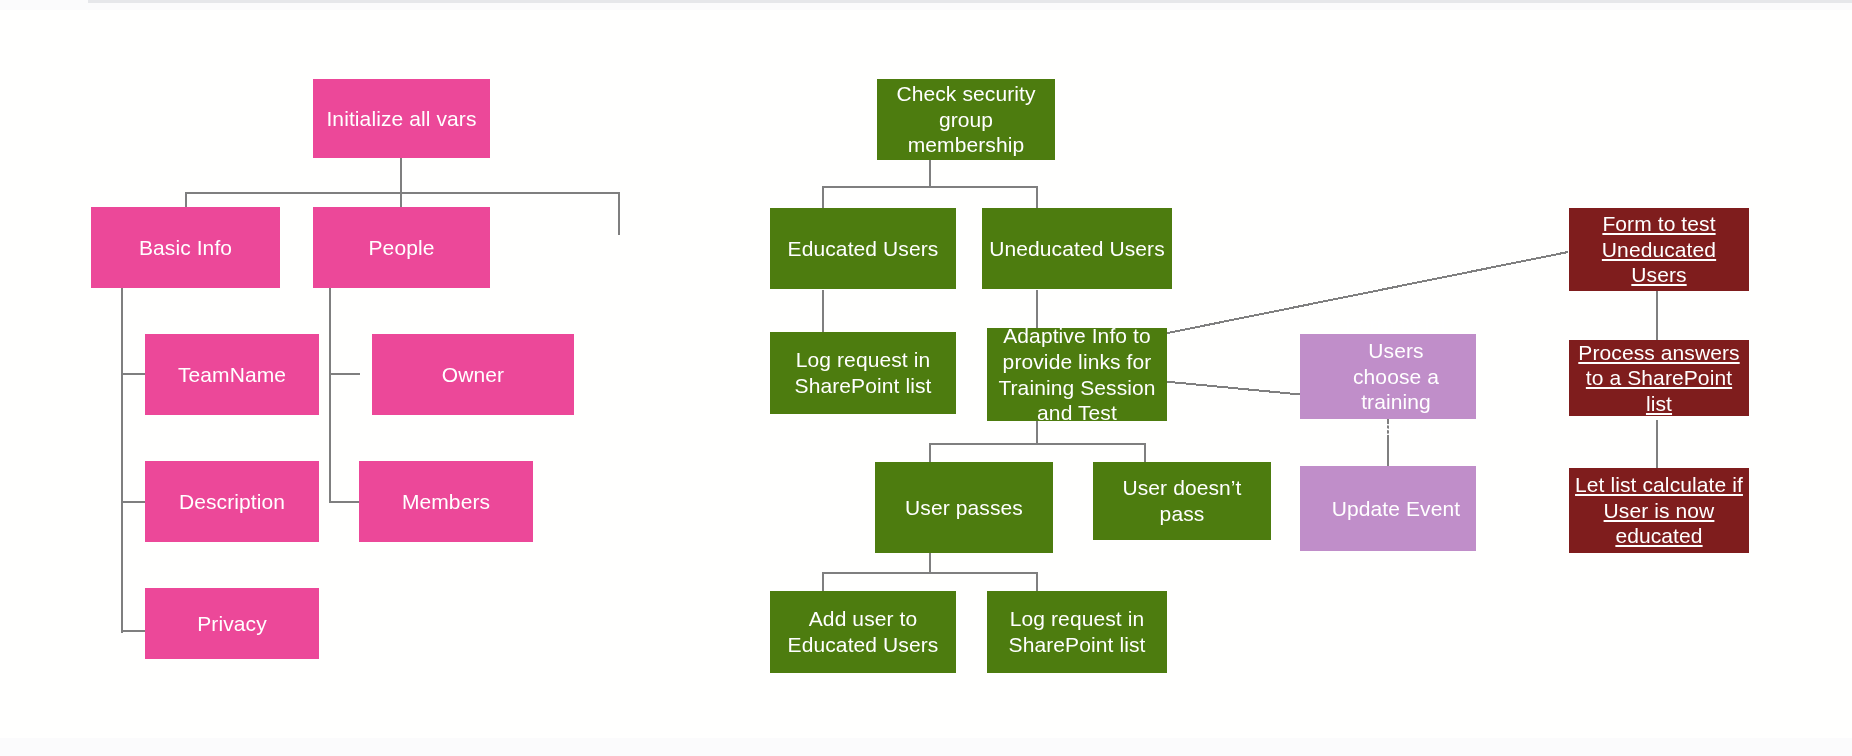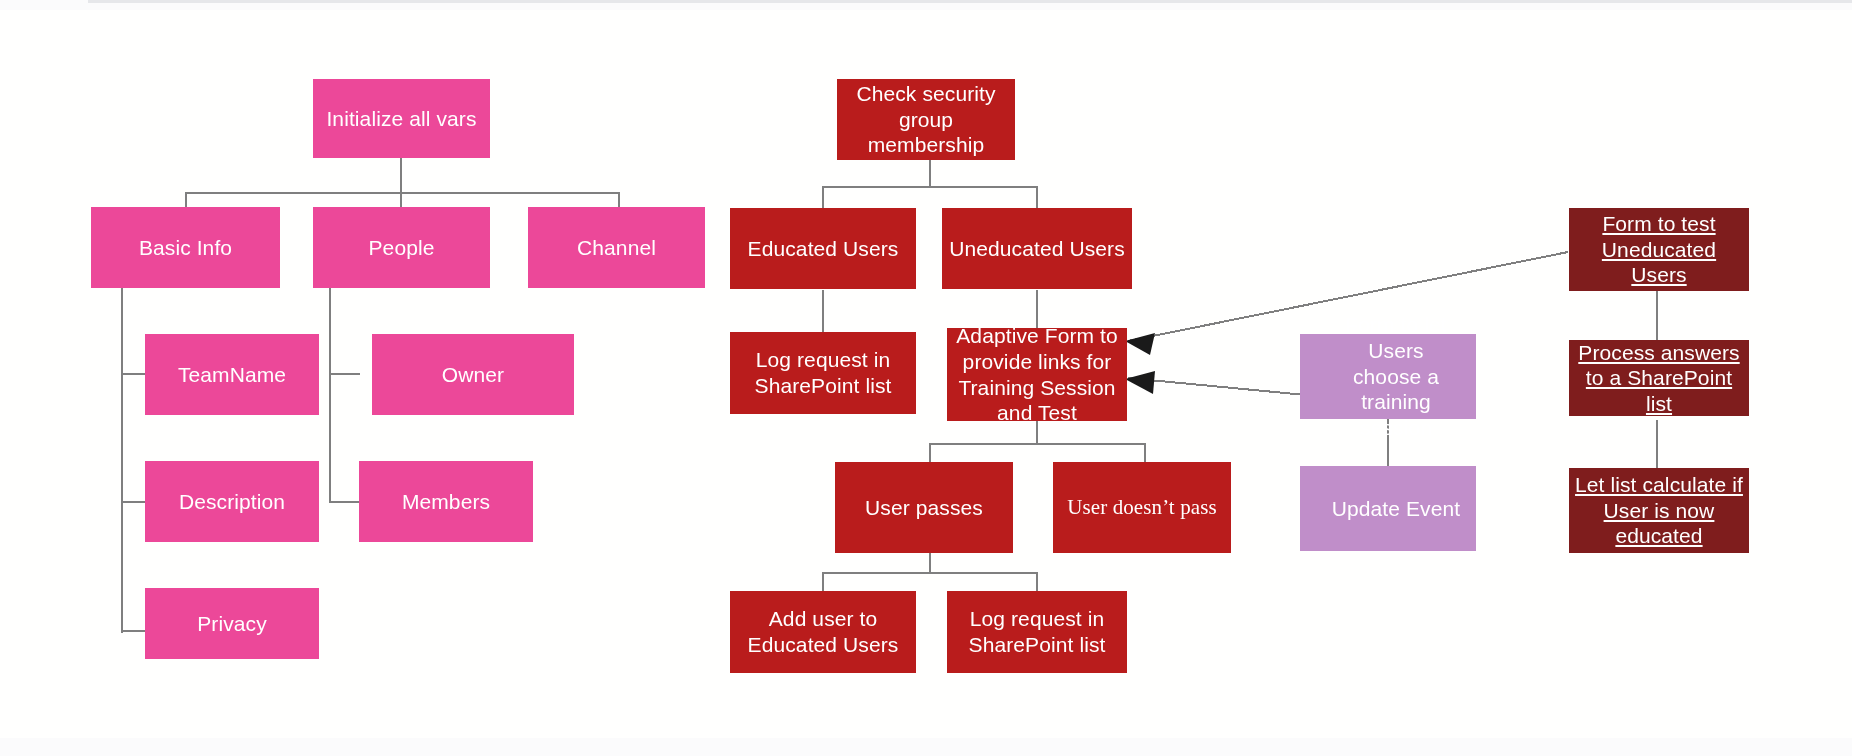--- a/index.html
+++ b/index.html
@@ -57,21 +57,21 @@
     color: #ffffff;
     font-size: 21px;
     line-height: 1.22;
     letter-spacing: 0.1px;
     padding: 2px 6px;
     white-space: pre-line;
     font-weight: 400;
     z-index: 2;
   }
   .teal   { background: #ec4899; }
-  .orange { background: #b91c1c; }
+  .orange { background: #4d7c0f; margin-left: 40px; }
   .purple { background: #c08ec9; padding-left: 22px; }
   .salmon { background: #7f1d1d; text-decoration: underline; }
 </style>
 </head>
 <body>
 
 <div id="canvas">
 
   <div id="top-strip">
     <div id="top-strip-line"></div>
@@ -120,21 +120,20 @@
     <polygon points="1125,341 1155,333 1150,355" fill="#1a1a1a"></polygon>
     <polygon points="1125,379 1155,371 1153,394" fill="#1a1a1a"></polygon>
   </svg>
 
   <div class="node teal" style="left:313px; top:79px; width:177px; height:79px;">Initialize all vars</div>
 
   <div class="node teal" style="left:91px; top:207px; width:189px; height:81px;">Basic Info</div>
 
   <div class="node teal" style="left:313px; top:207px; width:177px; height:81px;">People</div>
 
-  <div class="node teal" style="left:528px; top:207px; width:177px; height:81px;">Channel</div>
 
   <div class="node teal" style="left:145px; top:334px; width:174px; height:81px;">TeamName</div>
 
   <div class="node teal" style="left:145px; top:461px; width:174px; height:81px;">Description</div>
 
   <div class="node teal" style="left:145px; top:588px; width:174px; height:71px;">Privacy</div>
 
   <div class="node teal" style="left:359px; top:334px; width:202px; height:81px;margin-left:13px;">Owner</div>
 
   <div class="node teal" style="left:359px; top:461px; width:174px; height:81px;">Members</div>
@@ -143,28 +142,28 @@
 group
 membership</div>
 
   <div class="node orange" style="left:730px; top:208px; width:186px; height:81px;">Educated Users</div>
 
   <div class="node orange" style="left:942px; top:208px; width:190px; height:81px;">Uneducated Users</div>
 
   <div class="node orange" style="left:730px; top:332px; width:186px; height:82px;">Log request in
 SharePoint list</div>
 
-  <div class="node orange" style="left:947px; top:328px; width:180px; height:93px;">Adaptive Form to
+  <div class="node orange" style="left:947px; top:328px; width:180px; height:93px;">Adaptive Info to
 provide links for
 Training Session
 and Test</div>
 
   <div class="node orange" style="left:835px; top:462px; width:178px; height:91px;">User passes</div>
 
-  <div class="node orange" style="left:1053px; top:462px; width:178px; height:91px;font-family:Liberation Serif, serif;">User doesn’t pass</div>
+  <div class="node orange" style="left:1053px; top:462px; width:178px; height:78px;">User doesn’t pass</div>
 
   <div class="node orange" style="left:730px; top:591px; width:186px; height:82px;">Add user to
 Educated Users</div>
 
   <div class="node orange" style="left:947px; top:591px; width:180px; height:82px;">Log request in
 SharePoint list</div>
 
   <div class="node purple" style="left:1300px; top:334px; width:176px; height:85px;">Form to let Users
 choose a training
 session</div>

